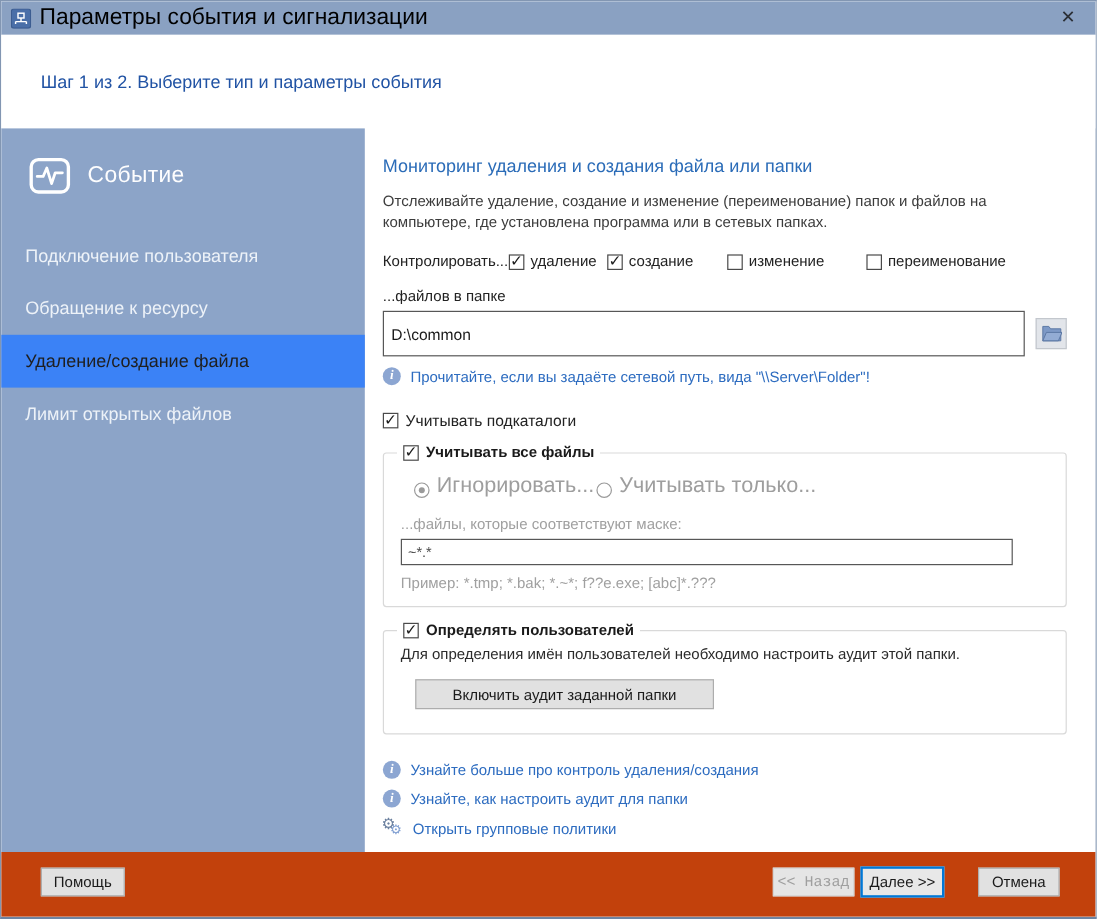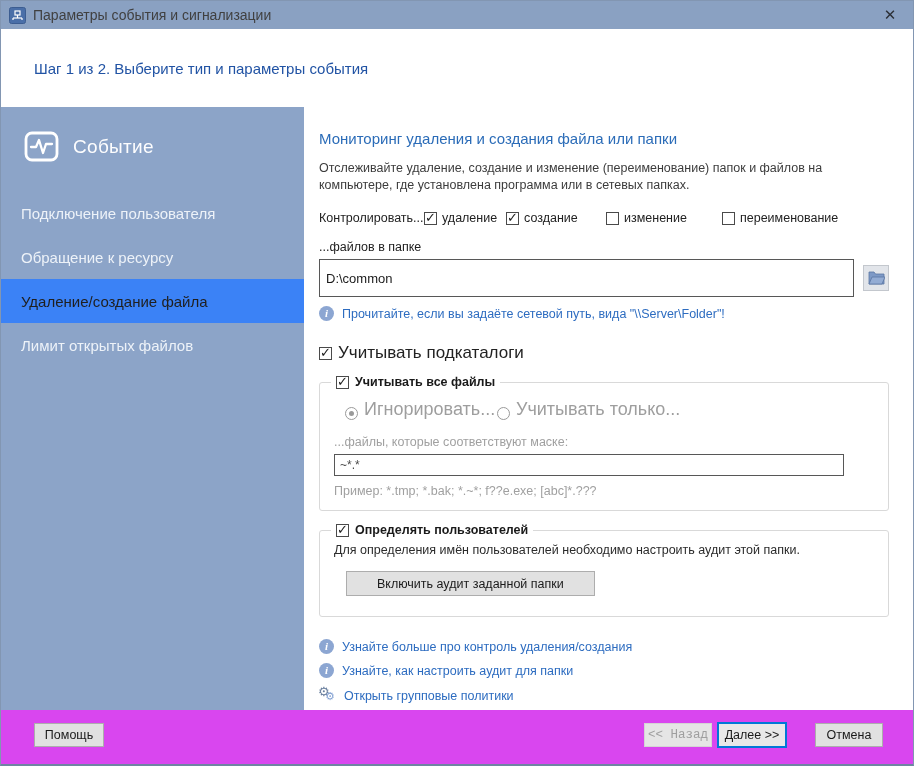--- a/index.html
+++ b/index.html
@@ -13,21 +13,21 @@
   }
 
   
   .titlebar {
     height:28px; flex:0 0 28px; background:#8aa1c2;
     display:flex; align-items:center; padding:0 8px;
   }
   .app-icon {
     width:17px; height:17px; margin-right:7px; flex:0 0 17px;
   }
-  .titlebar-text { font-size:14px; color:#404040;text-align:right; }
+  .titlebar-text { font-size:19px; color:#000000;text-align:right; }
   .close-btn {
     margin-left:auto; width:30px; text-align:center; font-size:15px;
     color:#2b2f36; cursor:default; line-height:28px;
   }
 
   
   .step-header {
     height:78px; flex:0 0 78px; background:#ffffff;
     display:flex; align-items:center; padding-left:33px;
   }
@@ -97,21 +97,21 @@
     width:15px; height:15px; flex:0 0 15px; border-radius:50%;
     background:#8ca6d2; color:#fff; font-family:"Liberation Serif",serif;
     font-style:italic; font-weight:bold; font-size:11px; line-height:15px;
     text-align:center; display:inline-block;
   }
   .gears-ico { width:17px; flex:0 0 17px; position:relative; height:17px; display:inline-block; }
   .gears-ico .g1 { position:absolute; left:-1px; top:-3px; font-size:13px; color:#6b809f; }
   .gears-ico .g2 { position:absolute; left:6px; top:3px; font-size:11px; color:#82a0d2; }
 
   .net-hint { margin-top:9px; }
-  .subdir-row { margin-top:22px; display:flex; align-items:center; gap:6px; font-size:17px; color:#222; }
+  .subdir-row { margin-top:22px; display:flex; align-items:center; gap:6px; font-size:13px; color:#222; }
 
   fieldset {
     border:1px solid #d9d9d9; border-radius:3px;
     margin:12px 0 0 0; padding:2px 12px 12px 12px;
   }
   legend {
     display:flex; align-items:center; gap:6px; padding:0 5px; margin-left:-1px;
     font-size:12.5px; font-weight:bold; color:#1a1a1a;
   }
   .radio-line { display:flex; align-items:center; margin:8px 0 0 13px; }
@@ -131,21 +131,21 @@
     margin:14px 0 8px 14px; height:25px; padding:0 30px;
     background:#e1e1e1; border:1px solid #adadad; font-size:12.5px; color:#1a1a1a;
     font-family:"Liberation Sans","DejaVu Sans",sans-serif; cursor:default;
   }
 
   .links-block { margin-top:22px; }
   .links-block .link-row { margin-bottom:9px; }
 
   
   .footer {
-    height:54px; flex:0 0 54px; background:#d946ef;
+    height:54px; flex:0 0 54px; background:#c2410c;
     display:flex; align-items:center; padding:0 30px 4px 33px;
   }
   .btn {
     height:24px; background:#e1e1e1; border:1px solid #adadad;
     font-size:12.5px; color:#1a1a1a; cursor:default;
     font-family:"Liberation Sans","DejaVu Sans",sans-serif;
   }
   .btn-help { width:70px; }
   .btn-back { width:68px; margin-left:auto; color:#9f9f9f; background:#e5e5e5; border-color:#d4d4d4;font-family:Liberation Mono, monospace; }
   .btn-next { width:70px; height:26px; margin-left:5px; border:2px solid #0078d7; background:#e8e8e8; }

